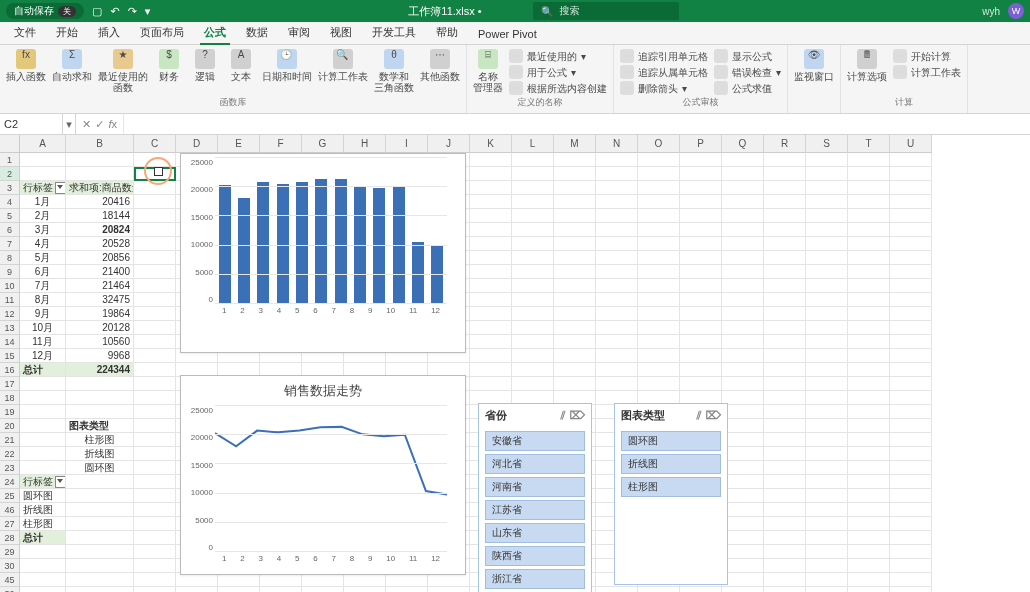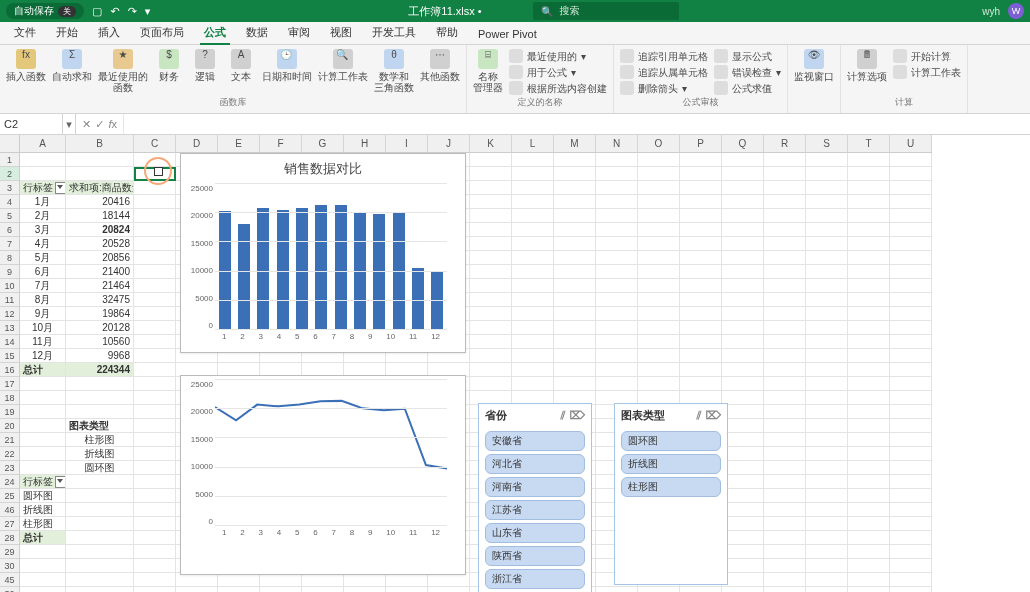--- a/index.html
+++ b/index.html
@@ -59,21 +59,21 @@
   .x-axis{position:absolute;left:0;right:0;bottom:0;height:12px;display:flex;justify-content:space-around;font-size:8px;color:#666}
   .gridline{position:absolute;left:0;right:0;height:1px;background:#e6e6e6}
   .bars{position:absolute;left:0;right:0;bottom:14px;top:0;display:flex;justify-content:space-around;align-items:flex-end}
   .bar{width:12px;background:#3b6fb6}
   svg.line-svg{position:absolute;left:0;right:0;top:0;bottom:14px;width:100%}
 
   .slicer{position:absolute;background:#fff;border:1px solid #a6c4e8}
   .slicer-hdr{display:flex;align-items:center;justify-content:space-between;padding:4px 6px;font-size:11px;font-weight:600;color:#333}
   .slicer-hdr .sicons{display:flex;gap:4px;color:#888}
   .slicer-body{padding:4px 6px;display:flex;flex-direction:column;gap:3px}
-  .slicer-item{background:#c8daf2;border:1px solid #a1bde0;border-radius:6px;padding:2px 6px;font-size:10px;cursor:pointer}
+  .slicer-item{background:#c8daf2;border:1px solid #a1bde0;border-radius:0;padding:2px 6px;font-size:10px;cursor:pointer}
 
   .cursor-marker{position:absolute;width:24px;height:24px;border:2px solid #f5a97a;border-radius:50%;pointer-events:none;z-index:50}
   .cursor-marker::after{content:"";position:absolute;left:8px;top:8px;width:7px;height:7px;background:#fff;border:1px solid #333}
 </style>
 </head>
 <body>
 
 <div class="titlebar">
   <div class="left">
     <span class="tb-btn">
@@ -1042,21 +1042,20 @@
           <div class="cell" style="width: 42px;"></div>
           <div class="cell" style="width: 42px;"></div>
           <div class="cell" style="width: 42px;"></div>
         </div>
       </div>
   </div>
 
   <div class="cursor-marker" style="left:144px;top:22px"></div>
 
   <div class="chart-obj" style="left:180px;top:18px;width:284px;height:198px">
-    <div class="chart-title">销售数据对比</div>
     <div class="plot" id="plot-bar" style="height:160px">
       <div class="y-axis" id="ybar">
           <div>25000</div>
           <div>20000</div>
           <div>15000</div>
           <div>10000</div>
           <div>5000</div>
           <div>0</div>
         </div>
       <div class="bars" id="bars">
@@ -1090,20 +1089,21 @@
     <div class="gridline" style="bottom: 14px;"></div>
         <div class="gridline" style="bottom: 43.2px;"></div>
         <div class="gridline" style="bottom: 72.4px;"></div>
         <div class="gridline" style="bottom: 101.6px;"></div>
         <div class="gridline" style="bottom: 130.8px;"></div>
         <div class="gridline" style="bottom: 160px;"></div>
       </div>
   </div>
 
   <div class="chart-obj" style="left:180px;top:240px;width:284px;height:198px">
+    <div class="chart-title">销售数据走势</div>
     <div class="plot" id="plot-line" style="height:160px">
       <div class="y-axis" id="yline">
           <div>25000</div>
           <div>20000</div>
           <div>15000</div>
           <div>10000</div>
           <div>5000</div>
           <div>0</div>
         </div>
       <svg class="line-svg" id="linesvg" viewBox="0 0 230 146" preserveAspectRatio="none">

